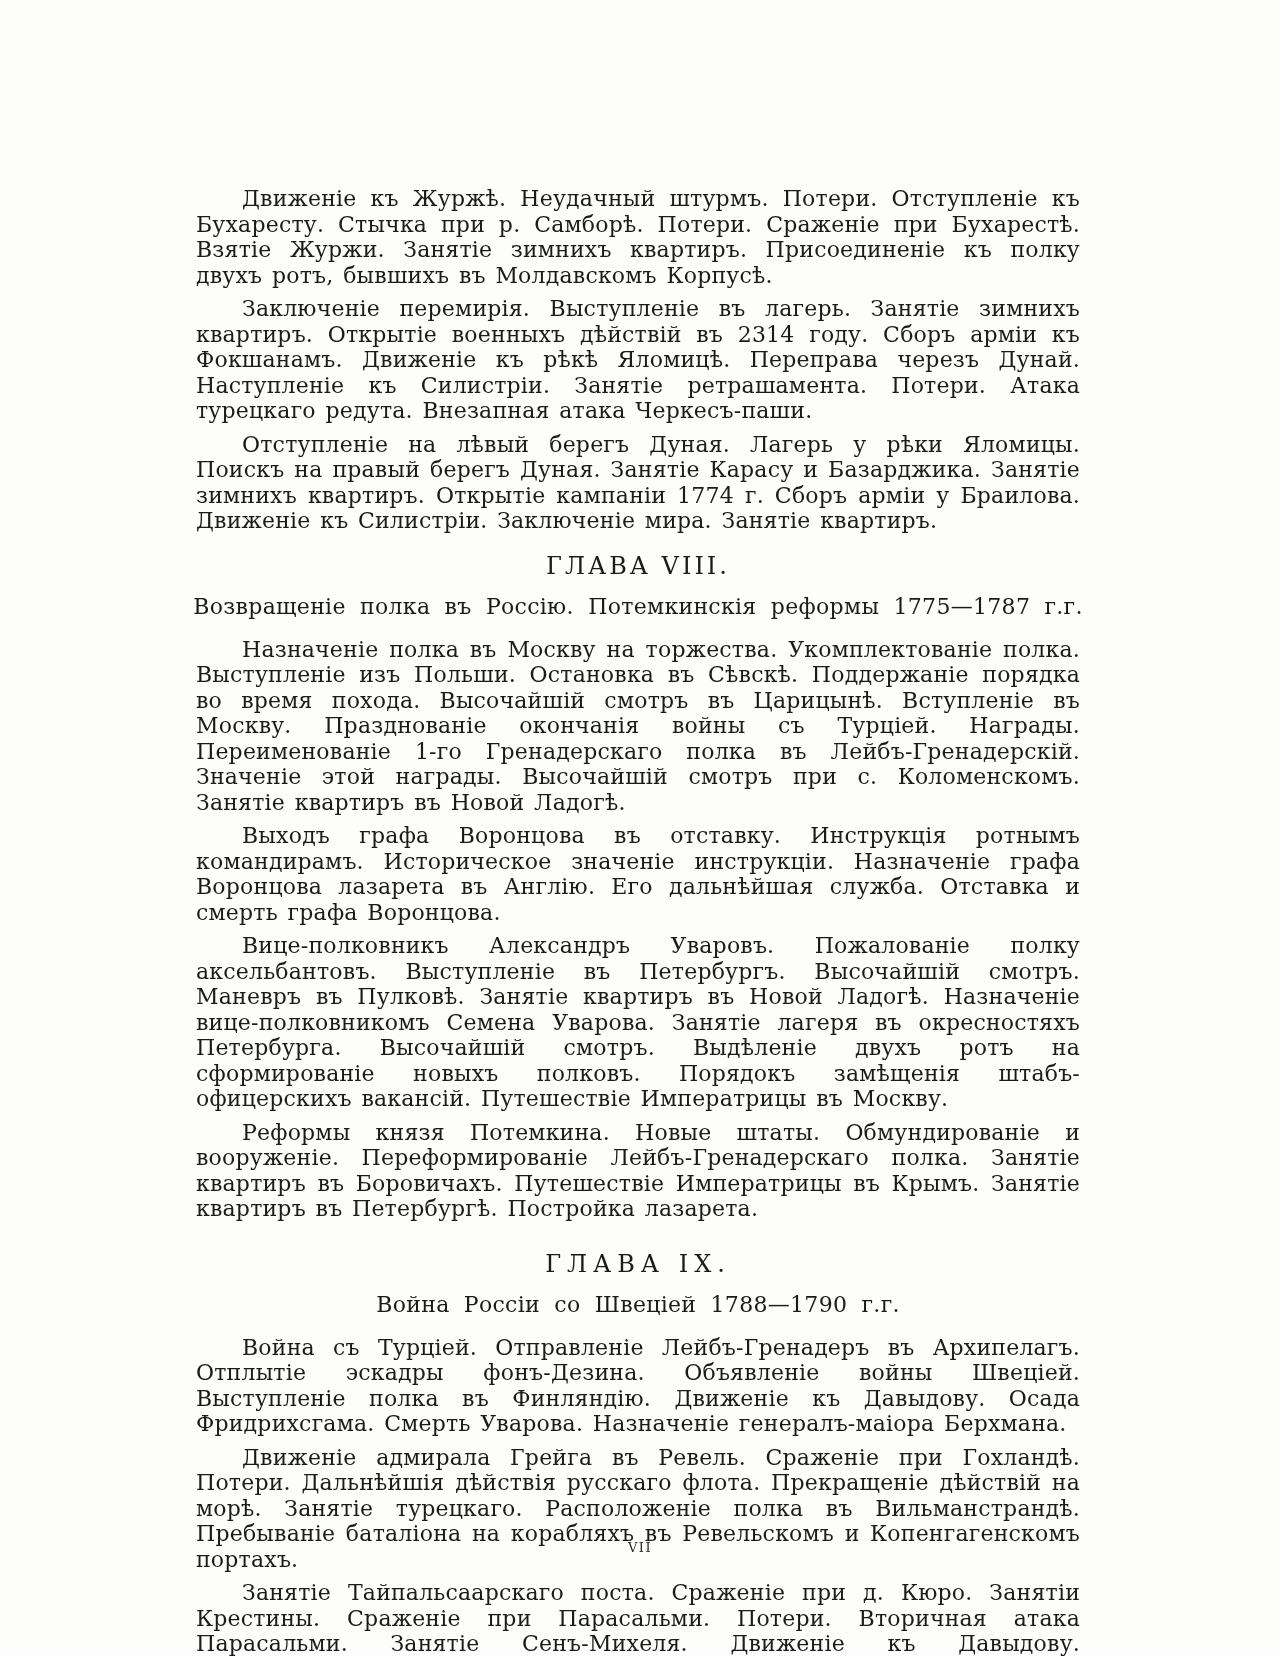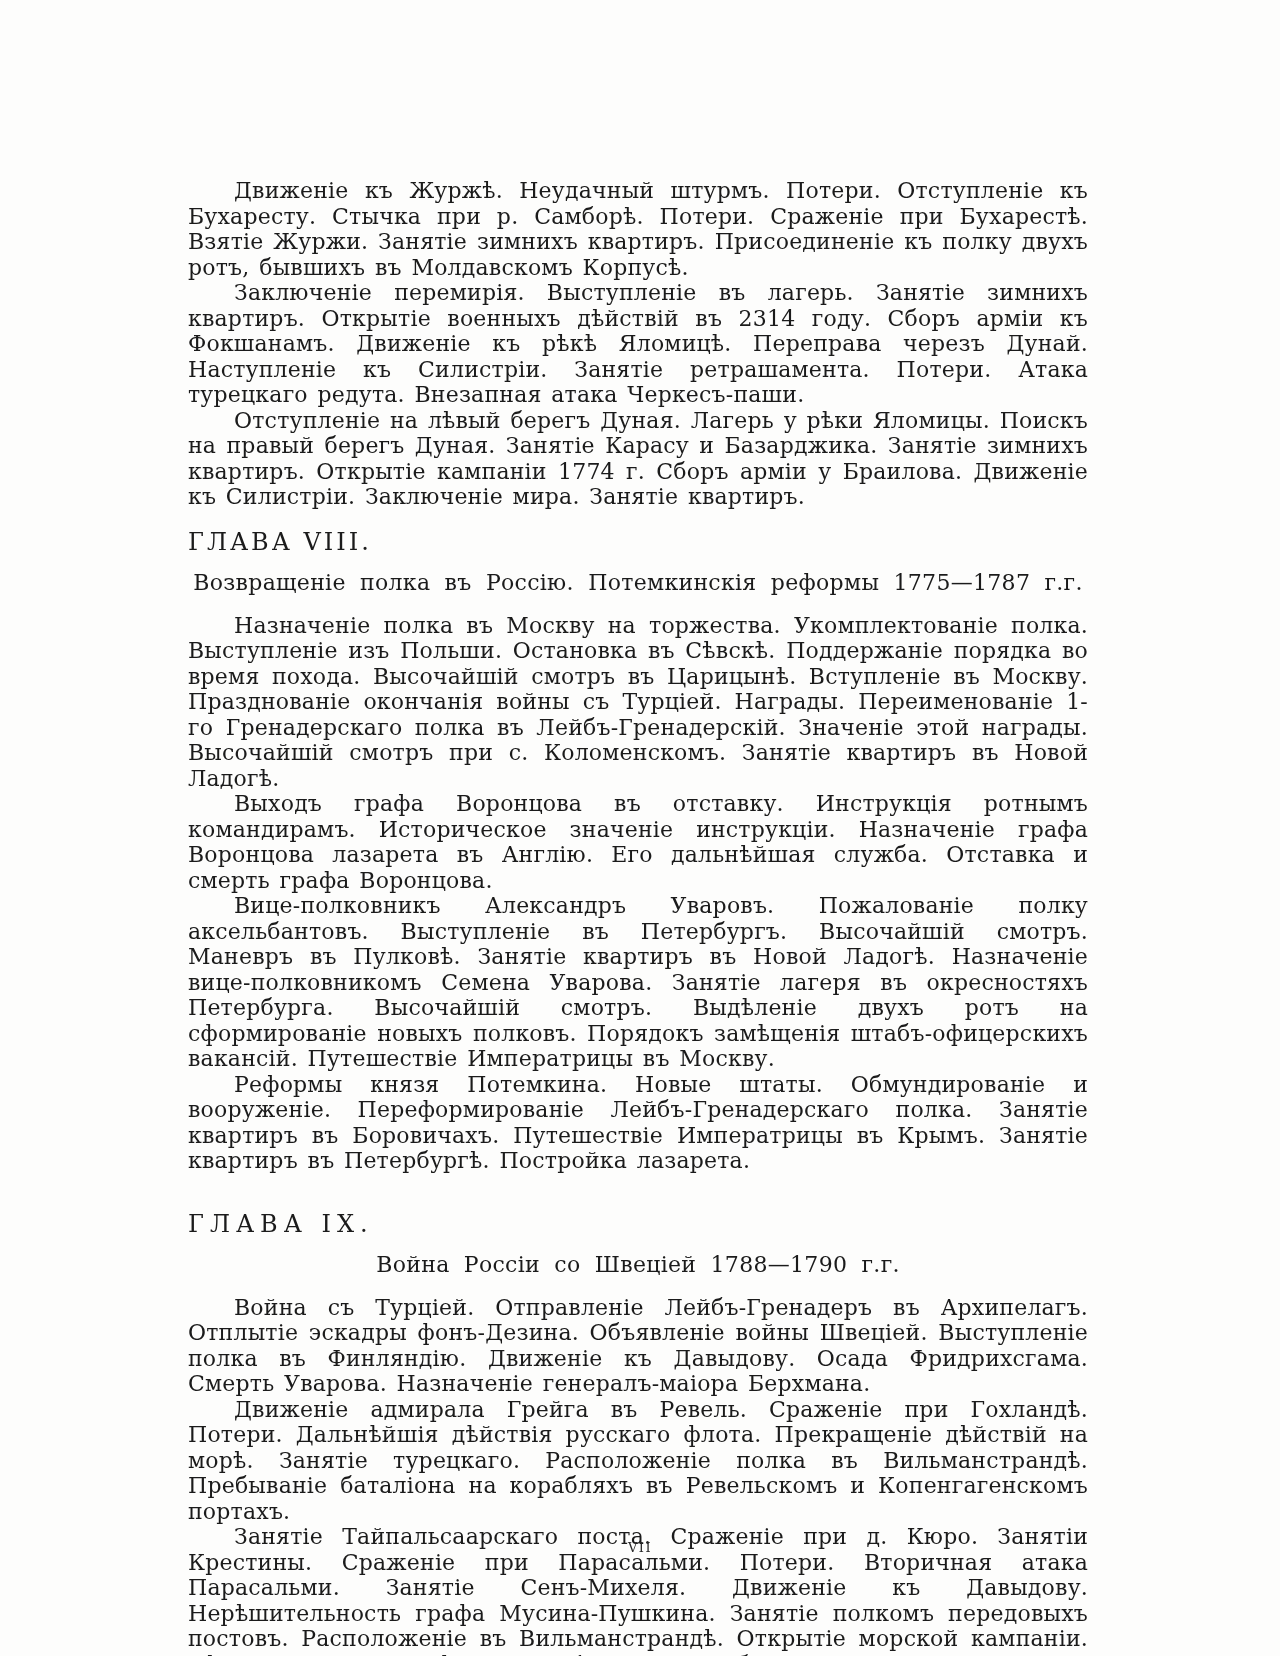--- a/index.html
+++ b/index.html
@@ -16,39 +16,39 @@
     font-family: "DejaVu Serif", "Liberation Serif", serif;
     overflow: hidden;
   }
   .text-block {
     position: absolute;
     left: 188px;
     top: 178px;
     width: 900px;
   }
   p.body-par {
-    margin: 0;
+    margin: 8px;
     font-size: 22px;
     line-height: 25.5px;
     text-align: justify;
     text-indent: 46px;
     word-spacing: 2.5px;
     letter-spacing: 0.2px;
   }
   .chapter-heading {
     margin: 0;
     padding: 0;
     font-size: 24px;
     font-weight: normal;
-    text-align: left;
+    text-align: center;
     letter-spacing: 3px;
     line-height: 32px;
   }
   .heading-gap-1 { margin-top: 16px; }
-  .heading-gap-2 { margin-top: 34px; }
+  .heading-gap-2 { margin-top: 26px; }
   .heading-9 { letter-spacing: 6px; }
   .chapter-subtitle {
     margin: 7px 0 12px 0;
     font-size: 22px;
     line-height: 36px;
     text-align: center;
     word-spacing: 7px;
     letter-spacing: 0.3px;
   }
   .page-footer {

